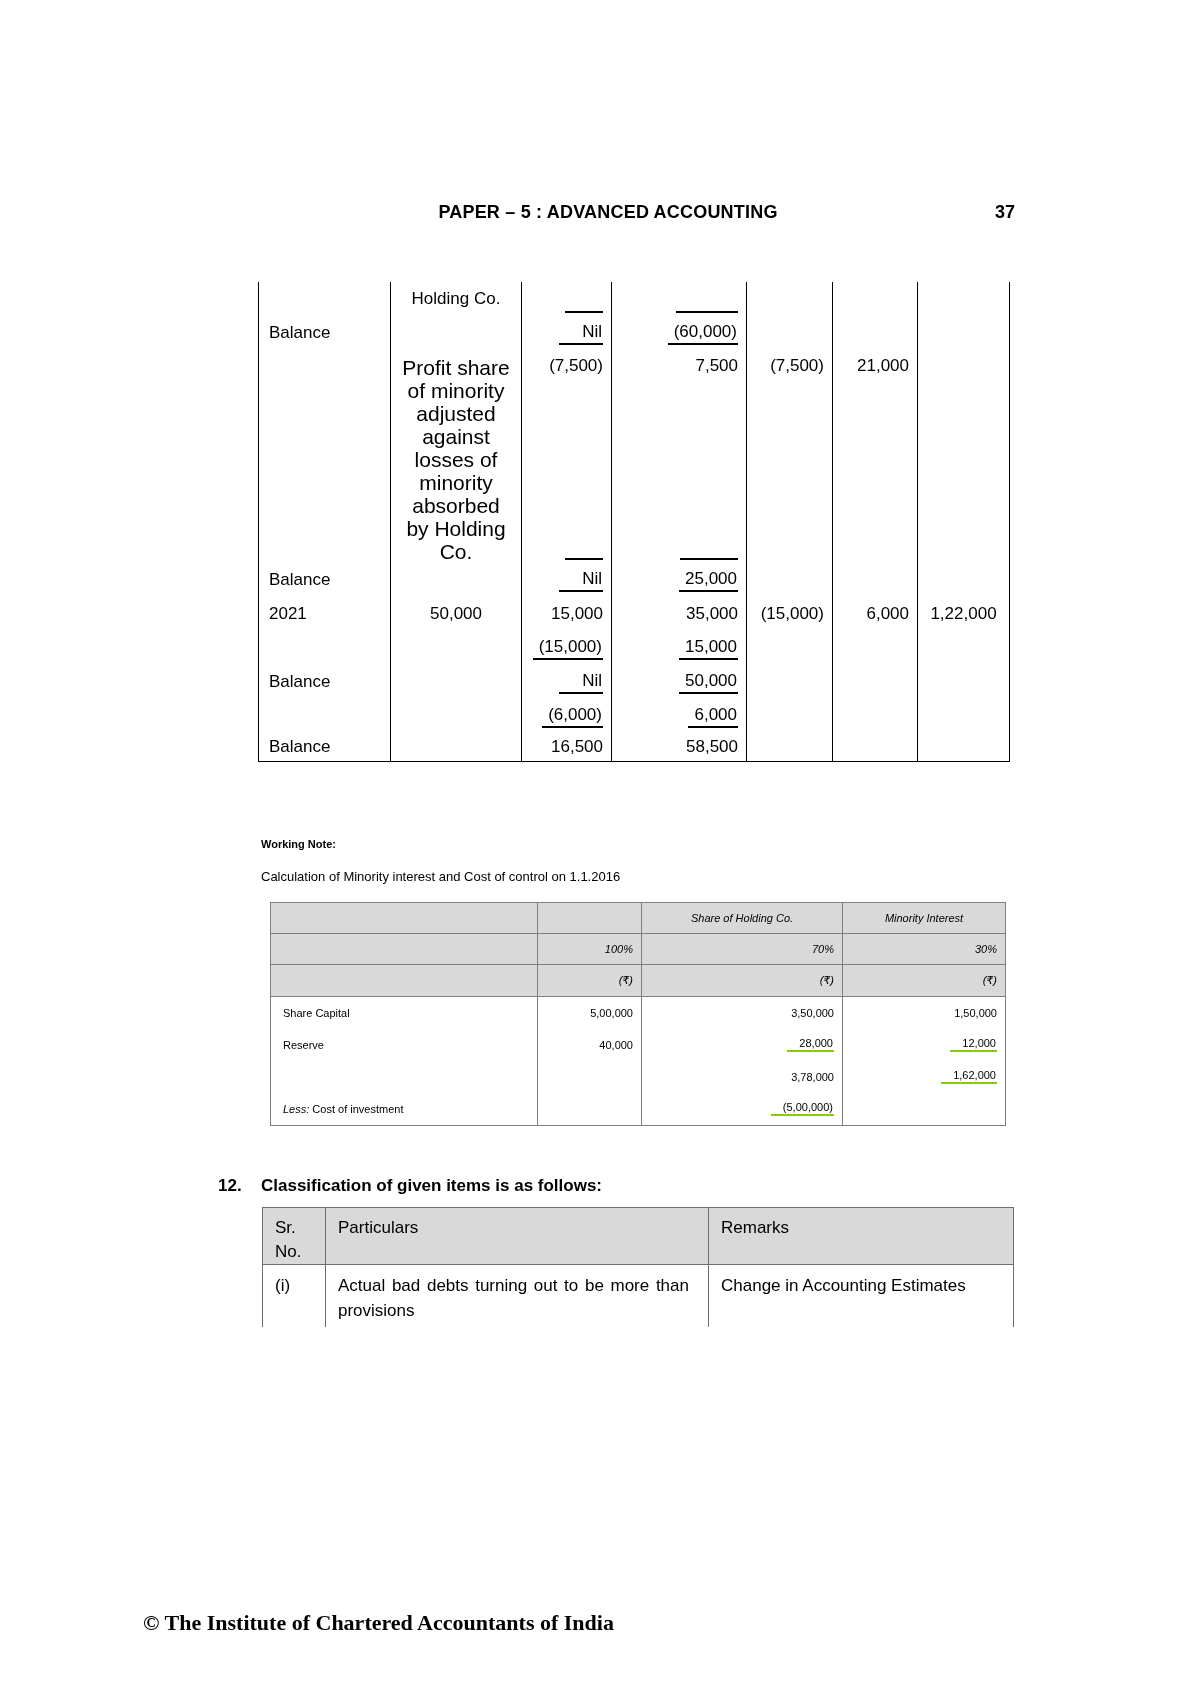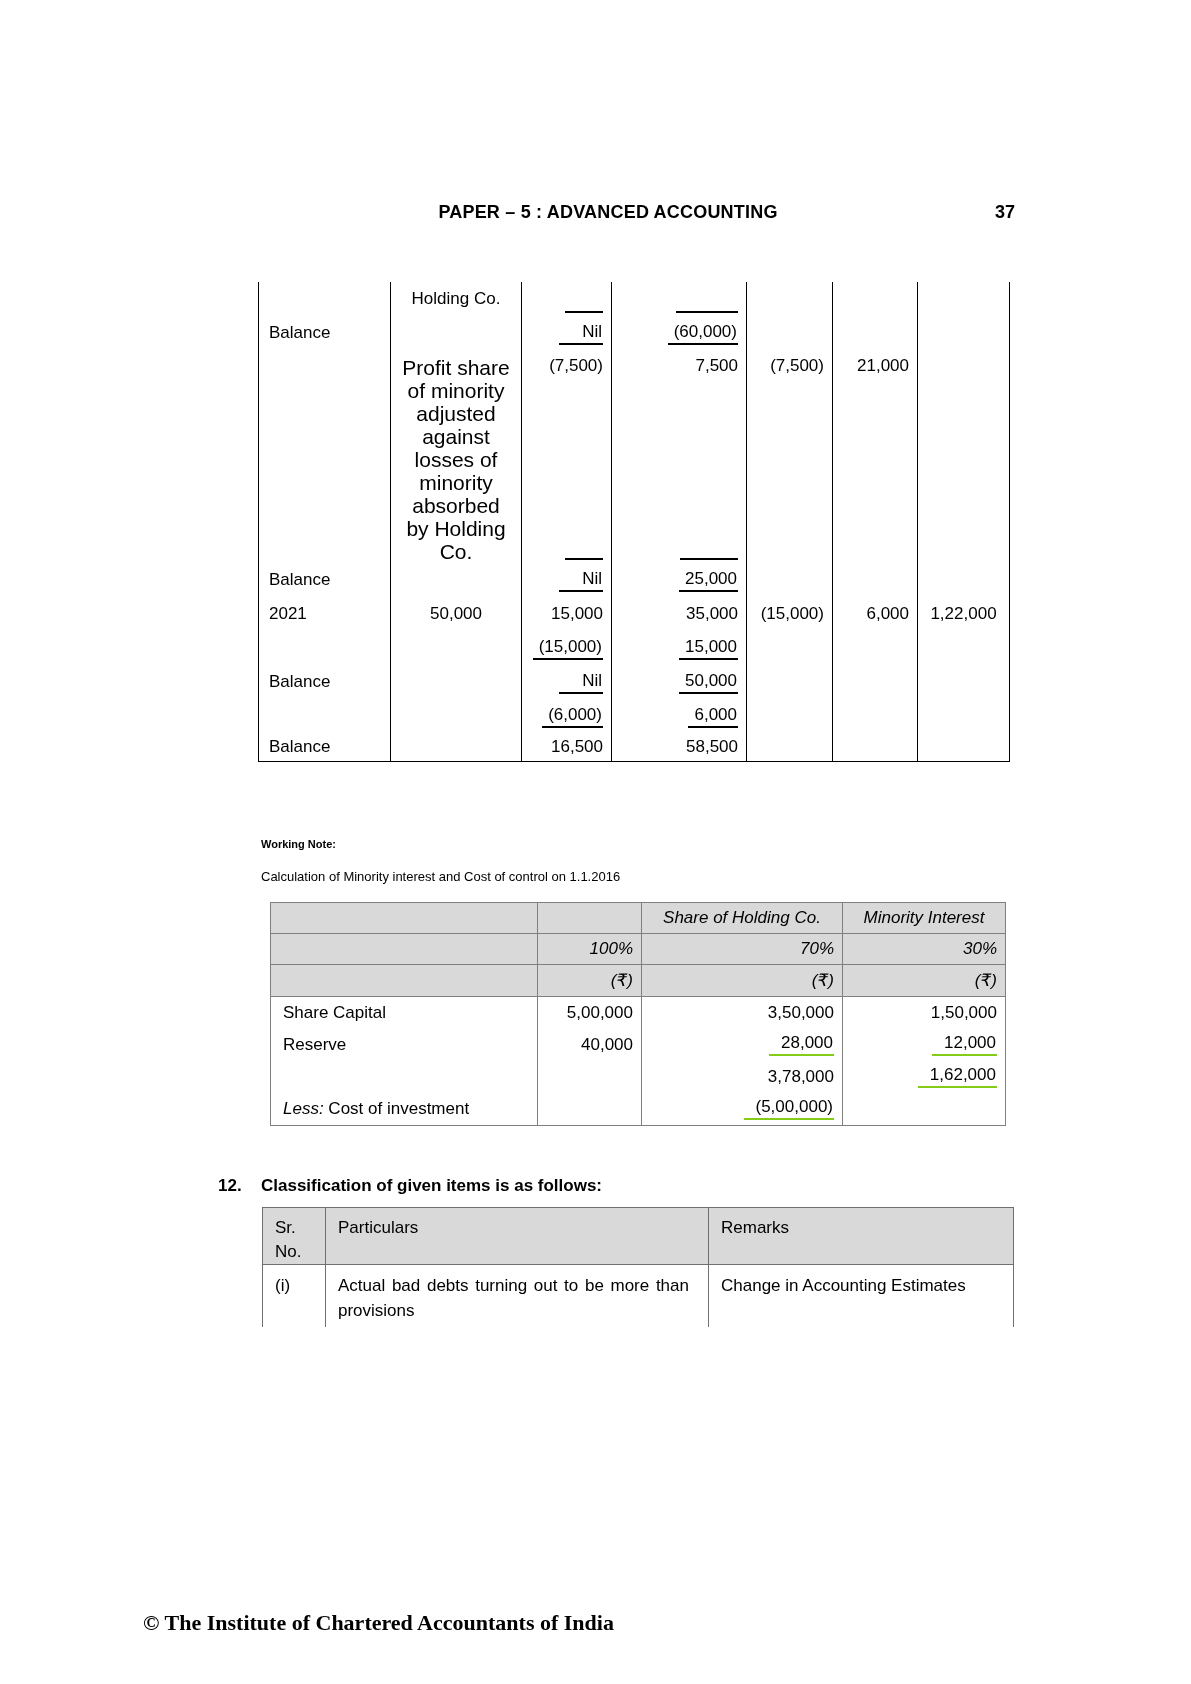--- a/index.html
+++ b/index.html
@@ -36,21 +36,21 @@
   .rule { position:absolute; bottom:3px; right:8px; border-top:2px solid #000; height:0; }
   .rw38 { width:38px; } .rw58 { width:58px; } .rw62 { width:62px; }
 
   
   .wn-head { position:absolute; left:261px; top:838px; font-weight:bold; font-size:11px; }
   .wn-sub  { position:absolute; left:261px; top:869px; font-size:13px; }
 
   
   table.t2 { position:absolute; left:270px; top:902px; width:735px;
     border-collapse:collapse; table-layout:fixed;
-    border:1.5px solid #7f7f7f; font-size:17px; }
+    border:1.5px solid #7f7f7f; font-size:11px; }
   .t2 td { border-left:1.5px solid #7f7f7f; vertical-align:middle; padding:0 8px; }
   .t2 tr.gray td { background:#d9d9d9; border-bottom:1.5px solid #7f7f7f;
     font-style:italic; }
   .t2 tr.g1 { height:31px; } .t2 tr.g2 { height:31px; } .t2 tr.g3 { height:32px; }
   .t2 tr.b  { height:32px; } .t2 tr.b2 { height:33px; }
   .t2 .lab { text-align:left; padding-left:12px; }
   .t2 .num { text-align:right; }
   .t2 .ctr { text-align:center; }
   .u2 { display:inline-block; border-bottom:2px solid #84cc16; padding:0 1px 1px 12px; }
   .it { font-style:italic; }

